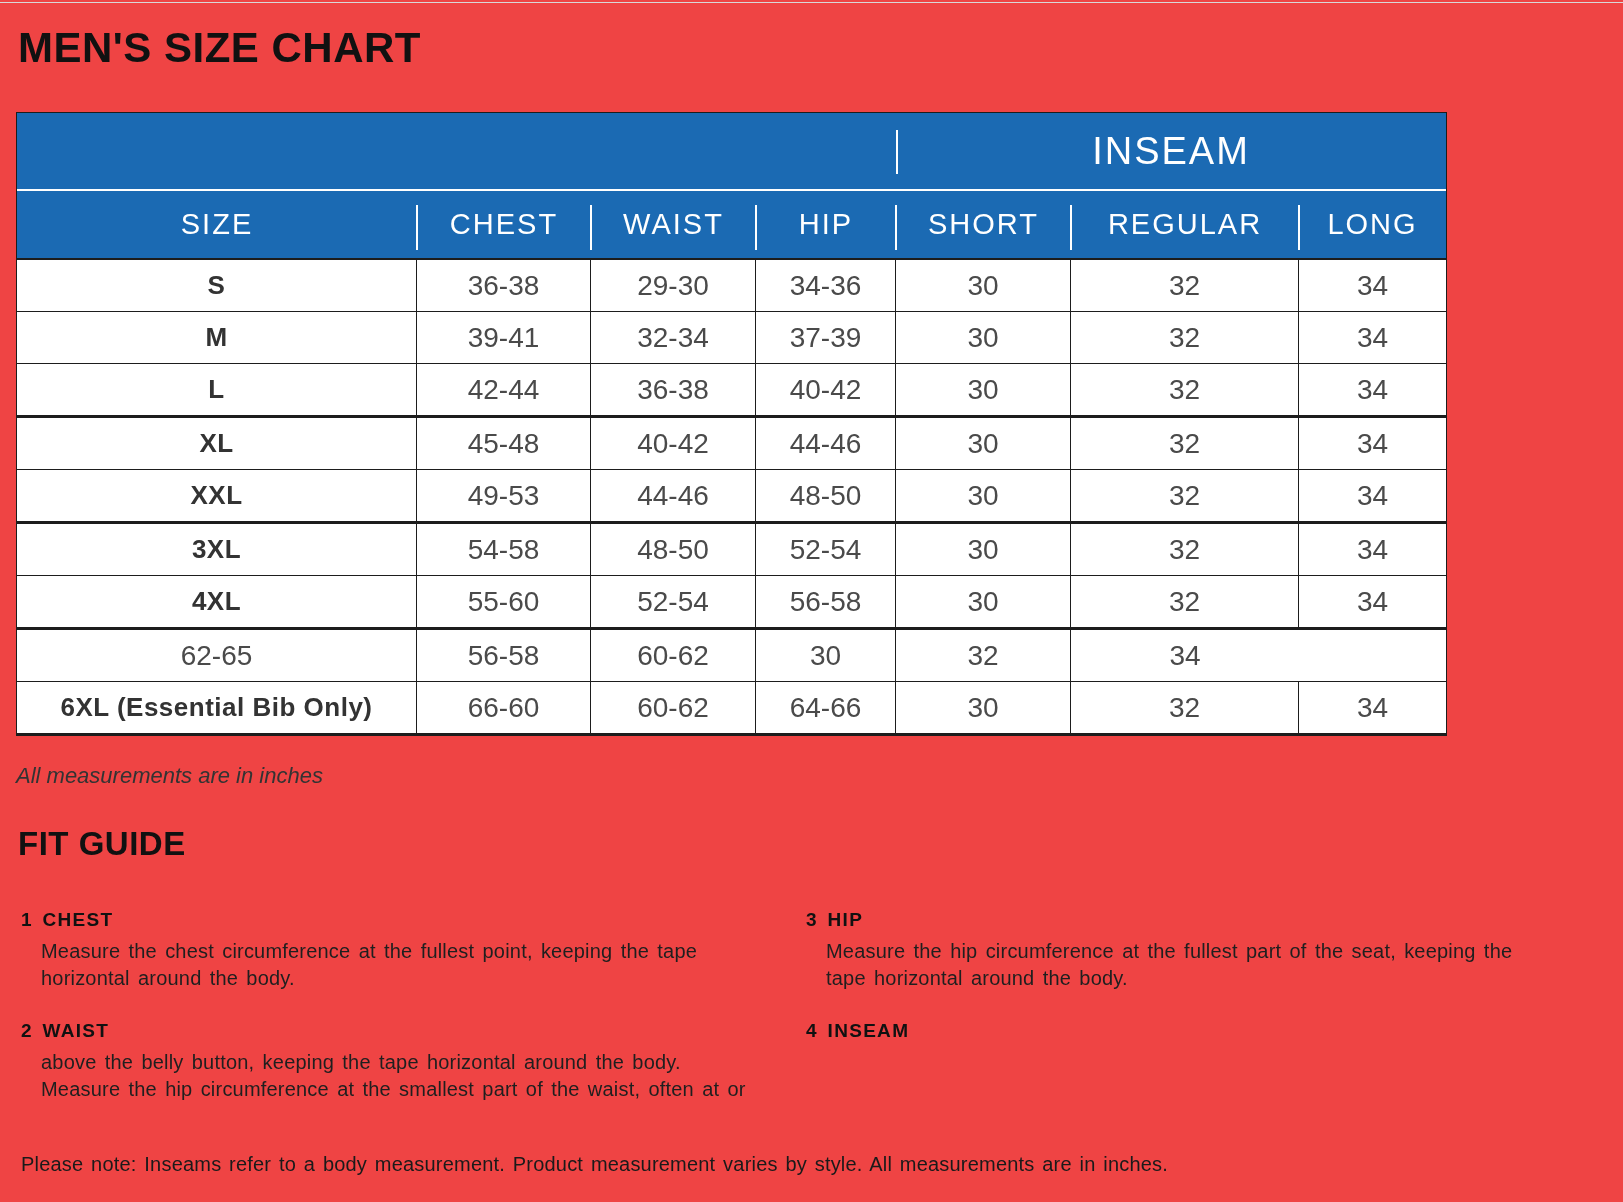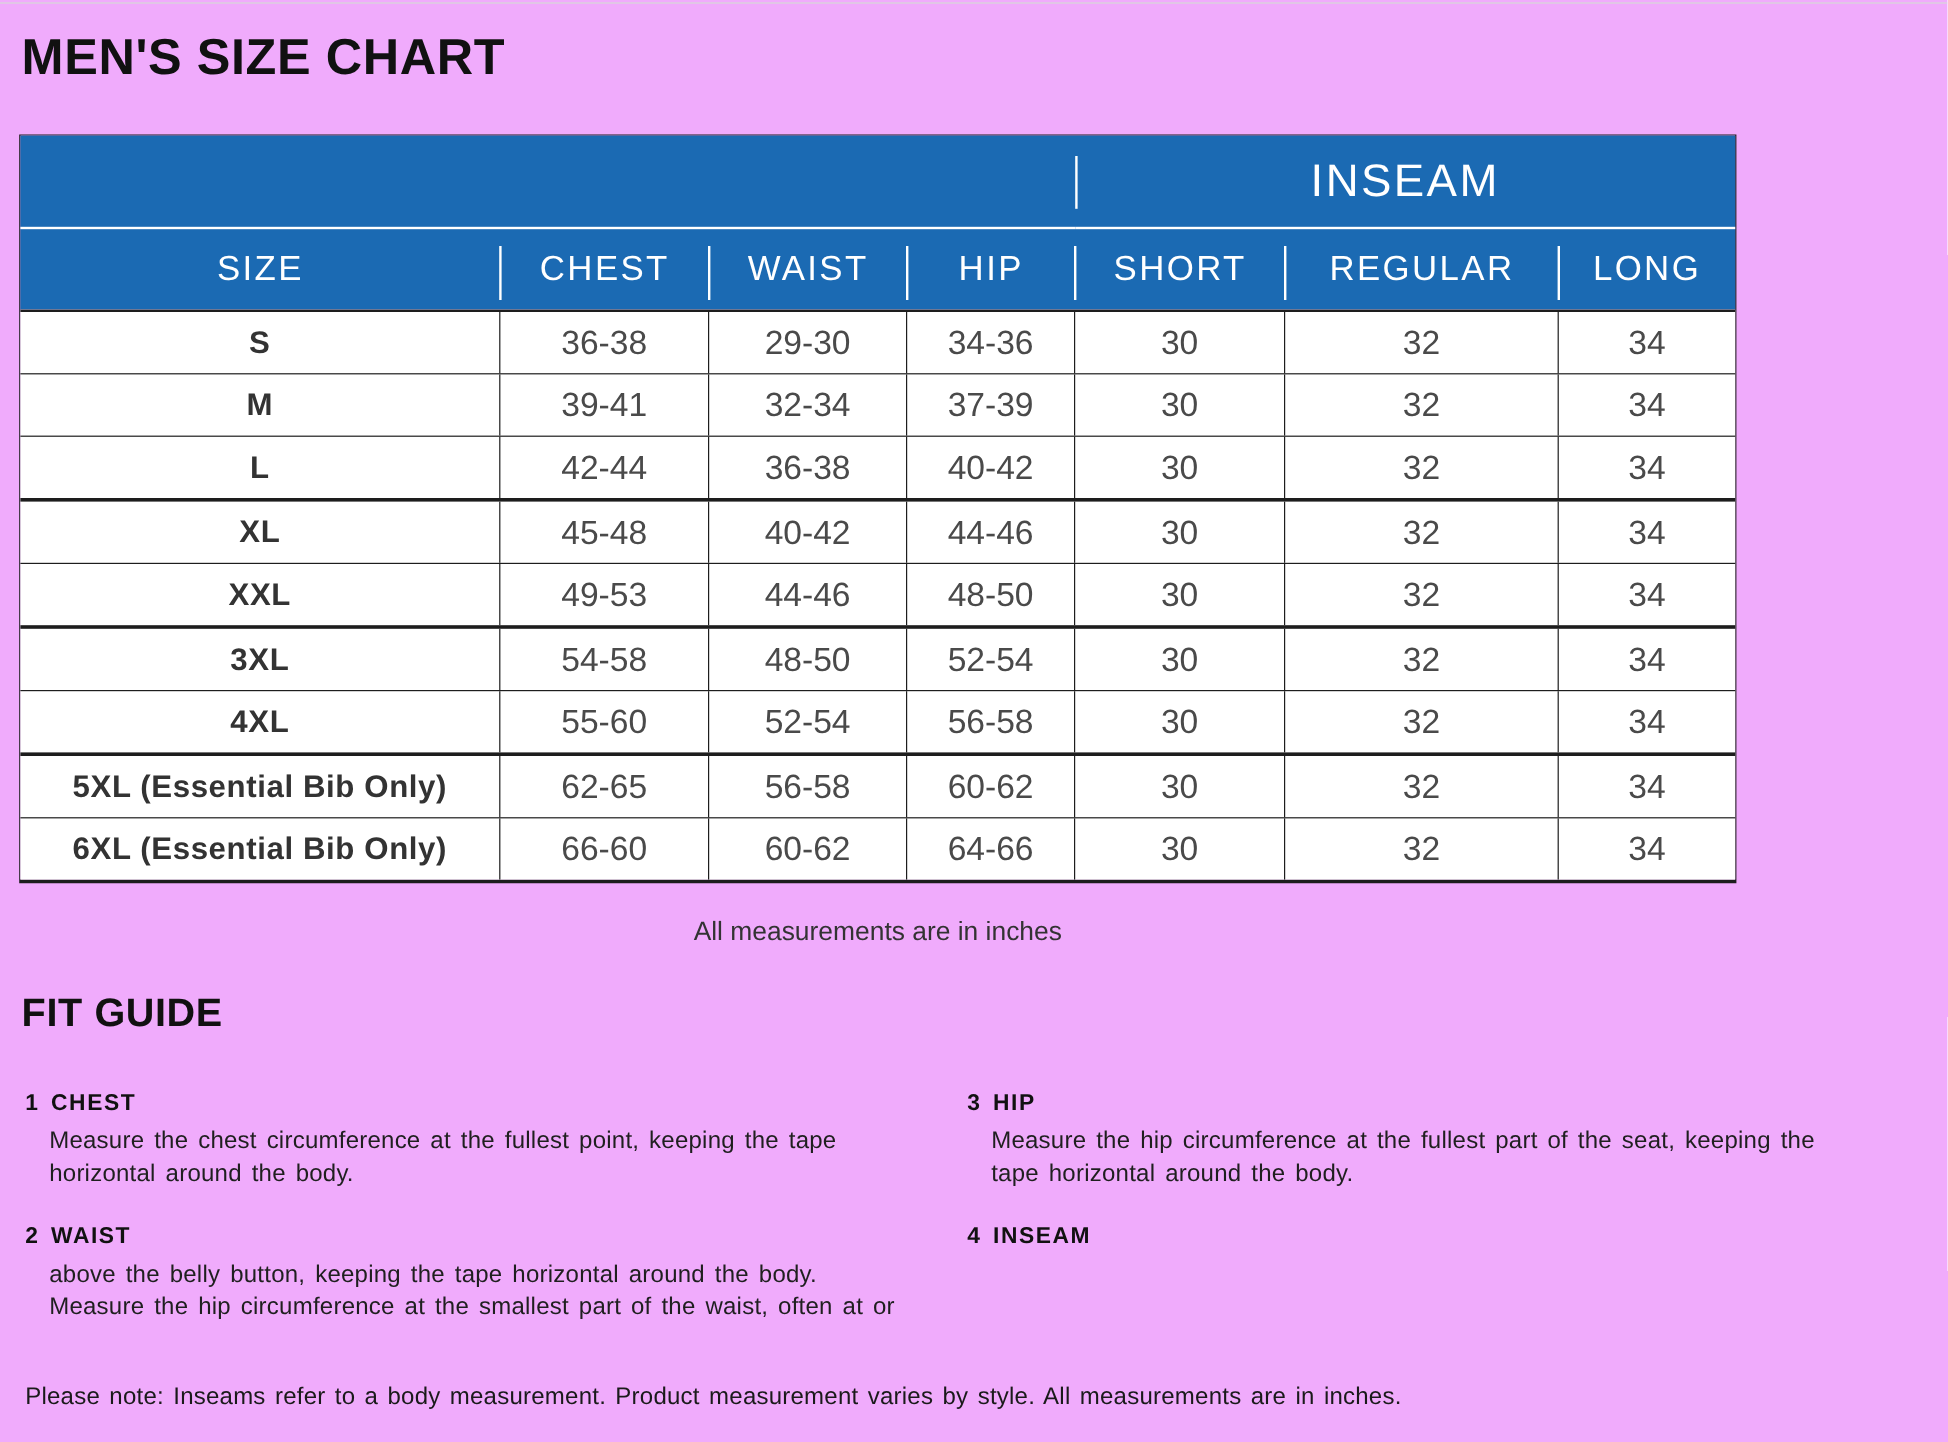--- a/index.html
+++ b/index.html
@@ -3,21 +3,21 @@
 <meta charset="utf-8">
 <style>
   * { margin: 0; padding: 0; box-sizing: border-box; }
   html, body { background: #ffffff; }
   body { font-family: "Liberation Sans", "DejaVu Sans", sans-serif; }
 
   .page {
     position: relative;
     width: 1623px;
     height: 1202px;
-    background: #f0abfc;
+    background: #ef4444;
     overflow: hidden;
   }
 
   .top-divider {
     position: absolute;
     top: 2px; left: 0; right: 0;
     height: 1px;
     background: #d8d8d8;
   }
 
@@ -105,21 +105,22 @@
   .cell.size {
     font-weight: bold;
     color: #333333;
     font-size: 26px;
     letter-spacing: 0.5px;
   }
 
   .measure-note {
     width: 1431px;
     margin: 27px 0 0 16px;
-    text-align: center;
+    text-align: left;
+    font-style: italic;
     font-size: 22px;
     color: #333333;
   }
 
   
   h2.fit-guide-heading {
     margin: 36px 0 0 18px;
     font-size: 33px;
     font-weight: bold;
     color: #111111;
@@ -242,21 +243,20 @@
       <div class="trow">
         <div class="cell size">4XL</div>
         <div class="cell">55-60</div>
         <div class="cell">52-54</div>
         <div class="cell">56-58</div>
         <div class="cell">30</div>
         <div class="cell">32</div>
         <div class="cell">34</div>
       </div>
       <div class="trow thick">
-        <div class="cell size">5XL (Essential Bib Only)</div>
         <div class="cell">62-65</div>
         <div class="cell">56-58</div>
         <div class="cell">60-62</div>
         <div class="cell">30</div>
         <div class="cell">32</div>
         <div class="cell">34</div>
       </div>
       <div class="trow">
         <div class="cell size">6XL (Essential Bib Only)</div>
         <div class="cell">66-60</div>

